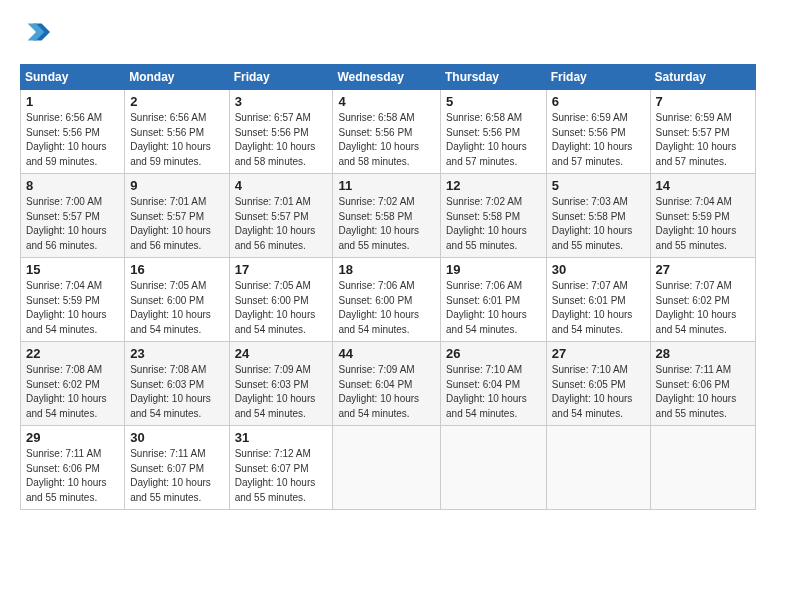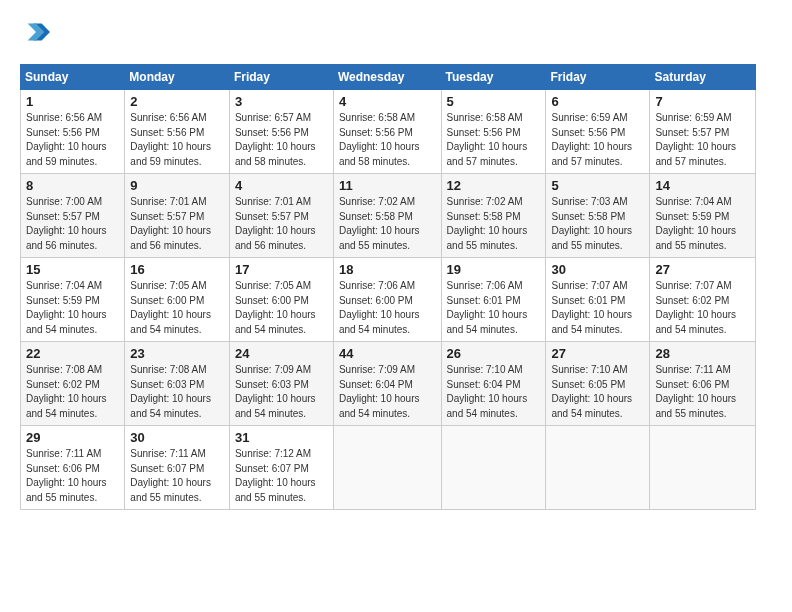--- a/index.html
+++ b/index.html
@@ -117,21 +117,21 @@
     </div>
   </div>
 
   <table class="calendar">
     <thead>
       <tr>
       <th>Sunday</th>
           <th>Monday</th>
           <th>Friday</th>
           <th>Wednesday</th>
-          <th>Tuesday</th>
+          <th>Thursday</th>
           <th>Friday</th>
           <th>Saturday</th>
         </tr>
     </thead>
     <tbody id="calendar-body">
     <tr>
           <td><span class="day-num">1</span>
 <span class="day-info">Sunrise: 6:56 AM<br>Sunset: 5:56 PM<br>Daylight: 10 hours and 59 minutes.</span></td>
           <td><span class="day-num">2</span>
 <span class="day-info">Sunrise: 6:56 AM<br>Sunset: 5:56 PM<br>Daylight: 10 hours and 59 minutes.</span></td>

